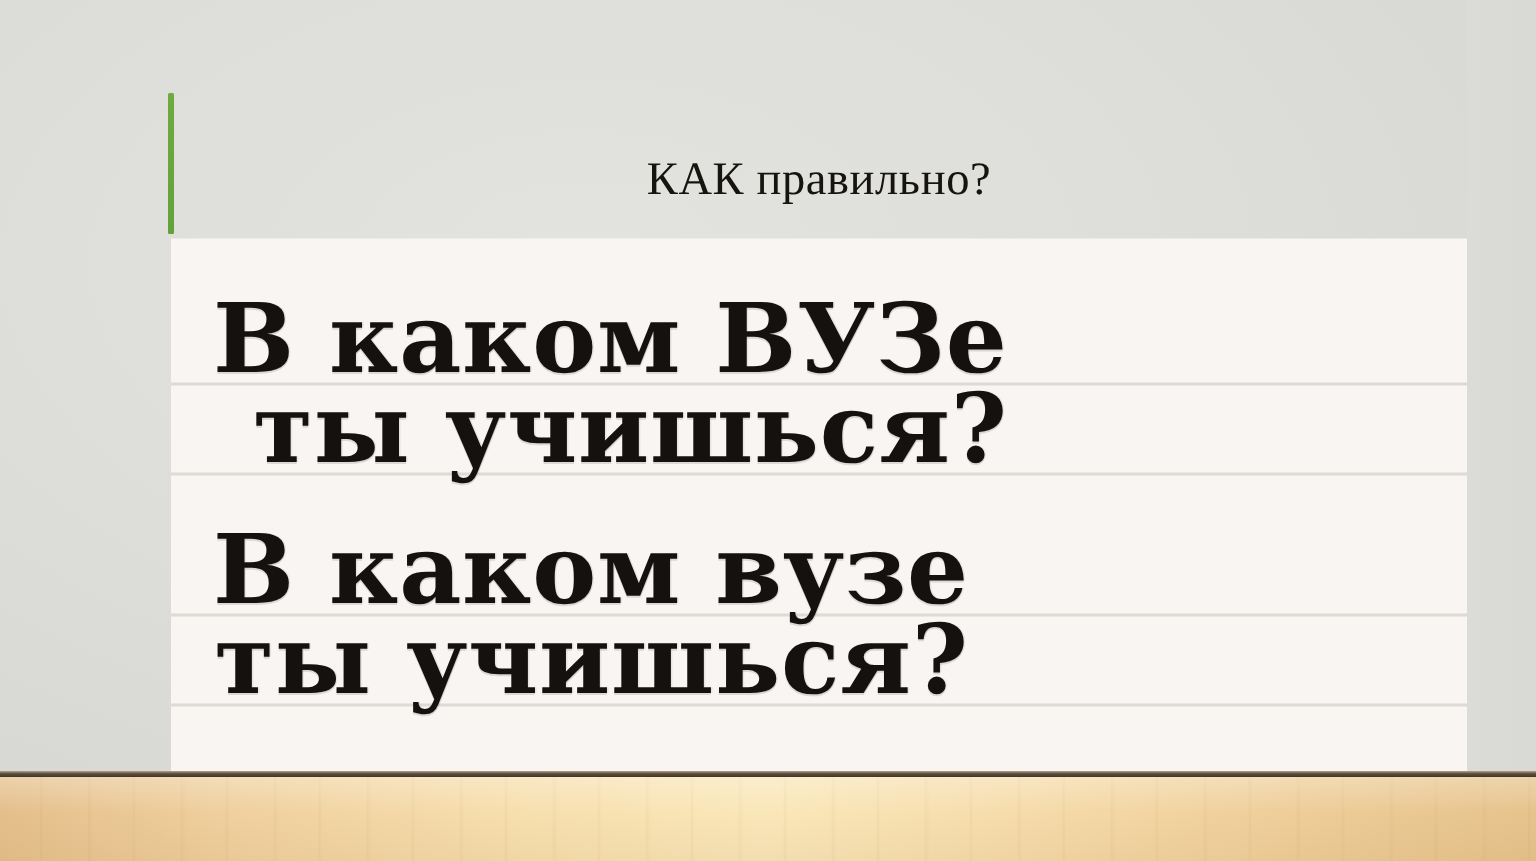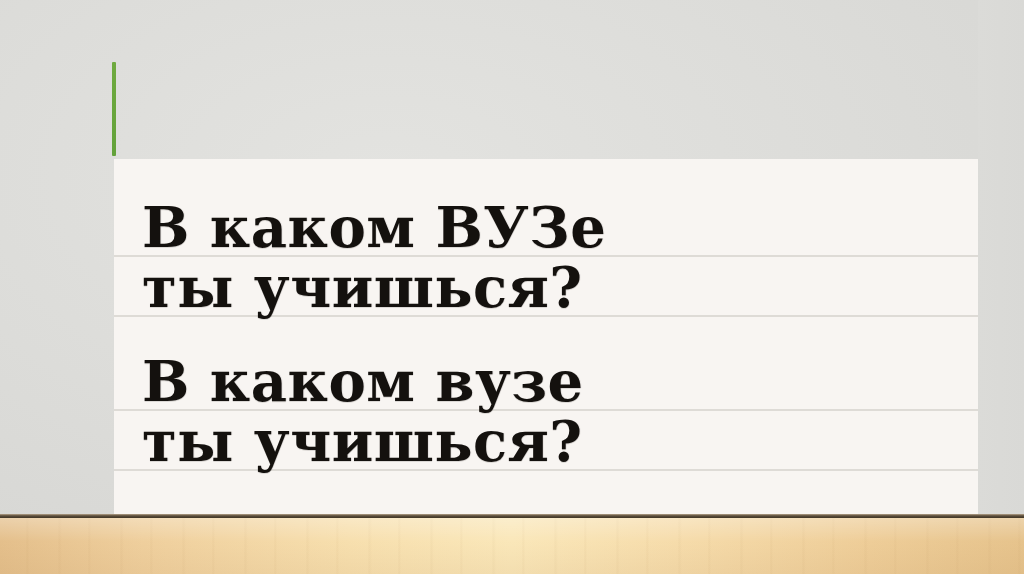--- a/index.html
+++ b/index.html
@@ -72,27 +72,28 @@
     background: #f8f5f2;
     overflow: hidden;
   }
 
   .phrase-block {
     position: absolute;
     left: 28px;
     color: #14110e;
     font-family: "DejaVu Serif", "Liberation Serif", serif;
     font-weight: bold;
-    font-size: 56px;
+    font-size: 64px;
     line-height: 60px;
     letter-spacing: 0.5px;
     text-shadow:
       0 1px 0 rgba(120,115,110,0.22),
       1px 0 0 rgba(150,145,140,0.16);
     white-space: pre-line;
+    text-align: right;
   }
   .phrase-upper { top: 38px; }
   .phrase-lower { top: 192px; }
 
   
   .ghost {
     position: absolute;
     left: 0;
     width: 864px;
     height: 2px;
@@ -154,20 +155,21 @@
 </head>
 <body>
 
 <div class="slide">
 
   <div class="wall"></div>
   <div class="wall-panel-right"></div>
 
   <div class="accent-bar"></div>
 
+  <div class="title">КАК правильно?</div>
 
   <div class="content-image">
     <div class="ghost g1"></div>
     <div class="ghost g2"></div>
     <div class="ghost g3"></div>
     <div class="ghost g4"></div>
 
     <div class="phrase-block phrase-upper">В каком ВУЗе
 ты учишься?</div>
 

